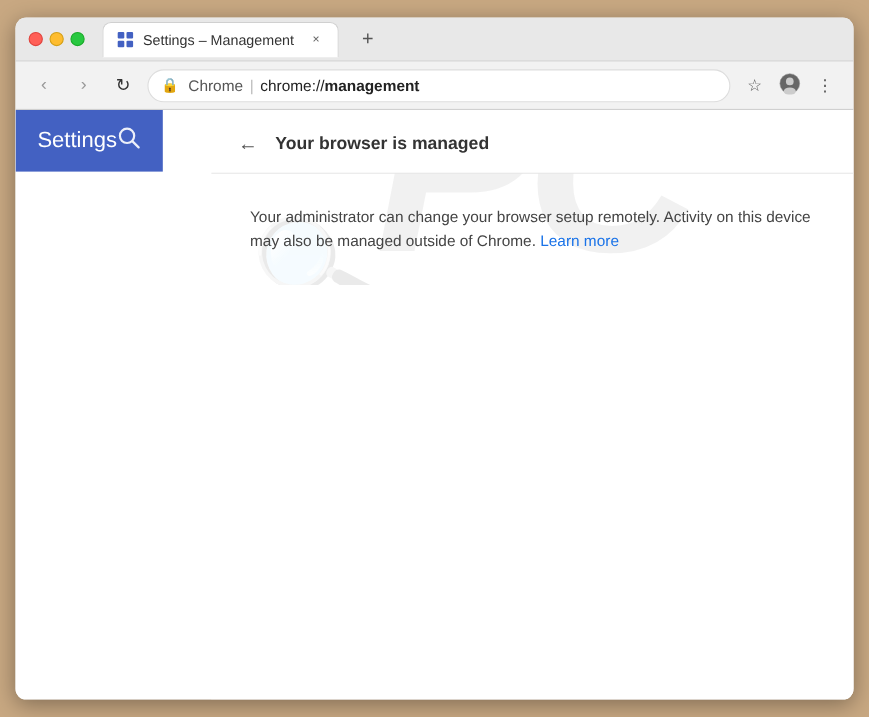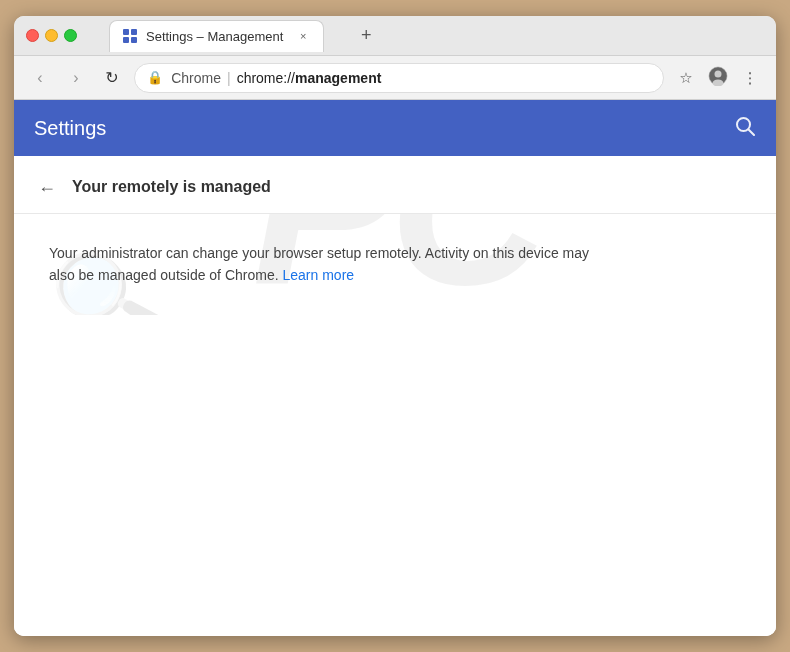--- a/index.html
+++ b/index.html
@@ -25,21 +25,21 @@
       flex-direction: column;
     }
 
     
     .title-bar {
       background: #e8e8e8;
       height: 40px;
       display: flex;
       align-items: center;
       padding: 0 12px;
-      gap: 24px;
+      gap: 8px;
       border-bottom: 1px solid #d0d0d0;
       flex-shrink: 0;
     }
 
     .traffic-lights {
       display: flex;
       gap: 6px;
       margin-right: 8px;
     }
 
@@ -183,23 +183,24 @@
       justify-content: center;
       color: #555;
       font-size: 15px;
       cursor: pointer;
     }
 
     
     .page-content {
       flex: 1;
       display: flex;
-      flex-direction: column;
+      flex-direction: row;
       overflow: hidden;
       background: #fff;
+      gap: 44px;
     }
 
     
     .settings-header {
       background: #4361c2;
       height: 56px;
       display: flex;
       align-items: center;
       justify-content: space-between;
       padding: 0 20px;
@@ -398,21 +399,21 @@
         </svg>
       </div>
     </div>
 
     <div class="management-content">
 
       <div class="management-header">
         <div class="back-btn">
           <span>←</span>
         </div>
-        <span class="management-title">Your remotely is managed</span>
+        <span class="management-title">Your browser is managed</span>
       </div>
 
       <div class="management-body">
 
         <div class="watermark">
           <div class="watermark-magnifier">🔍</div>
           <div class="watermark-pc">PC</div>
           <div class="watermark-risk">risk4.com</div>
         </div>
 

